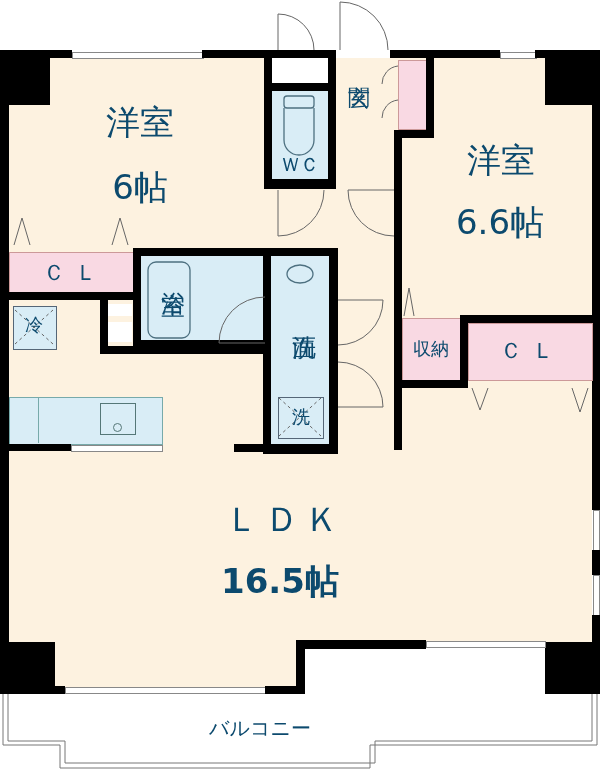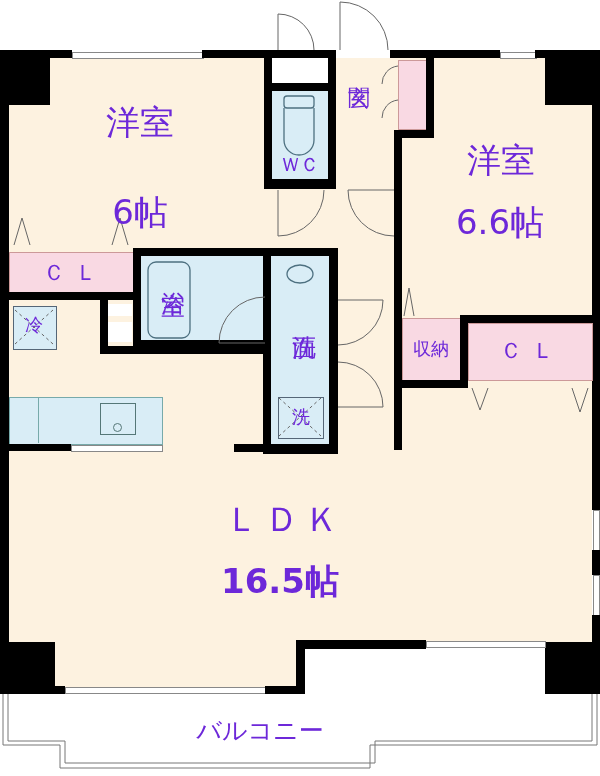--- a/index.html
+++ b/index.html
@@ -3,21 +3,21 @@
 <meta charset="utf-8">
 <style>
   html,body{margin:0;padding:0;background:#ffffff;}
   body{width:600px;height:776px;position:relative;overflow:hidden;font-family:"DejaVu Sans","Liberation Sans",sans-serif;}
   .abs{position:absolute;}
   .floor{background:#fdf2e0;}
   .wet{background:#d9edf6;}
   .pink{background:#f9d9e3;}
   .wall{background:#000;}
   .white{background:#fff;}
-  .lbl{position:absolute;color:#6d28d9;text-align:center;white-space:nowrap;}
+  .lbl{position:absolute;color:#0c4a6e;text-align:center;white-space:nowrap;}
   .big{font-size:34px;line-height:1;}
   .mid{font-size:22px;line-height:1;}
   .sm{font-size:20px;line-height:1;}
   .vt{writing-mode:vertical-rl;text-orientation:upright;letter-spacing:2px;}
   svg{position:absolute;left:0;top:0;}
 </style>
 </head>
 <body>
 
 <svg width="600" height="776">
@@ -120,31 +120,31 @@
     <rect x="284" y="96" width="30" height="12" rx="3"></rect>
     <path d="M284,108 L284,140 A15,15 0 0,0 314,140 L314,108"></path>
     <ellipse cx="300" cy="274" rx="13" ry="9"></ellipse>
     <rect x="148" y="262" width="42" height="76" rx="8"></rect>
   </g>
 </svg>
 
 <div class="abs" style="left:278px;top:397px;width:44px;height:40px;border:1px solid #567;"></div>
 
 <div class="lbl big" style="left:90px;top:105px;width:100px;">洋室</div>
-<div class="lbl big" style="left:90px;top:170px;width:100px;margin-top:25px;">6帖</div>
+<div class="lbl big" style="left:90px;top:170px;width:100px;">6帖</div>
 
 <div class="lbl big" style="left:446px;top:143px;width:110px;">洋室</div>
 <div class="lbl big" style="left:425px;top:205px;width:150px;">6.6帖</div>
 
 <div class="lbl big" style="left:200px;top:502px;width:170px;letter-spacing:6px;">ＬＤＫ</div>
 <div class="lbl big" style="left:190px;top:564px;width:180px;font-weight:bold;">16.5帖</div>
 
 <div class="lbl mid" style="left:270px;top:155px;width:60px;font-size:19px;">ＷＣ</div>
 <div class="lbl mid vt" style="left:340px;top:68px;width:30px;">玄関</div>
 <div class="lbl mid vt" style="left:153px;top:272px;width:32px;font-size:24px;">浴室</div>
 <div class="lbl mid vt" style="left:284px;top:316px;width:32px;font-size:24px;">洗面</div>
 <div class="lbl mid" style="left:30px;top:262px;width:90px;letter-spacing:10px;">ＣＬ</div>
 <div class="lbl mid" style="left:482px;top:340px;width:100px;letter-spacing:10px;">ＣＬ</div>
 <div class="lbl sm" style="left:402px;top:340px;width:58px;font-size:18px;">収納</div>
-<div class="lbl mid" style="left:160px;top:718px;width:200px;font-size:25px;">バルコニー</div>
+<div class="lbl mid" style="left:160px;top:718px;width:200px;font-size:20px;">バルコニー</div>
 
 <div class="lbl sm" style="left:14px;top:316px;width:40px;font-size:18px;">冷</div>
 <div class="lbl sm" style="left:279px;top:408px;width:44px;font-size:18px;">洗</div>
 
 </body></html>

